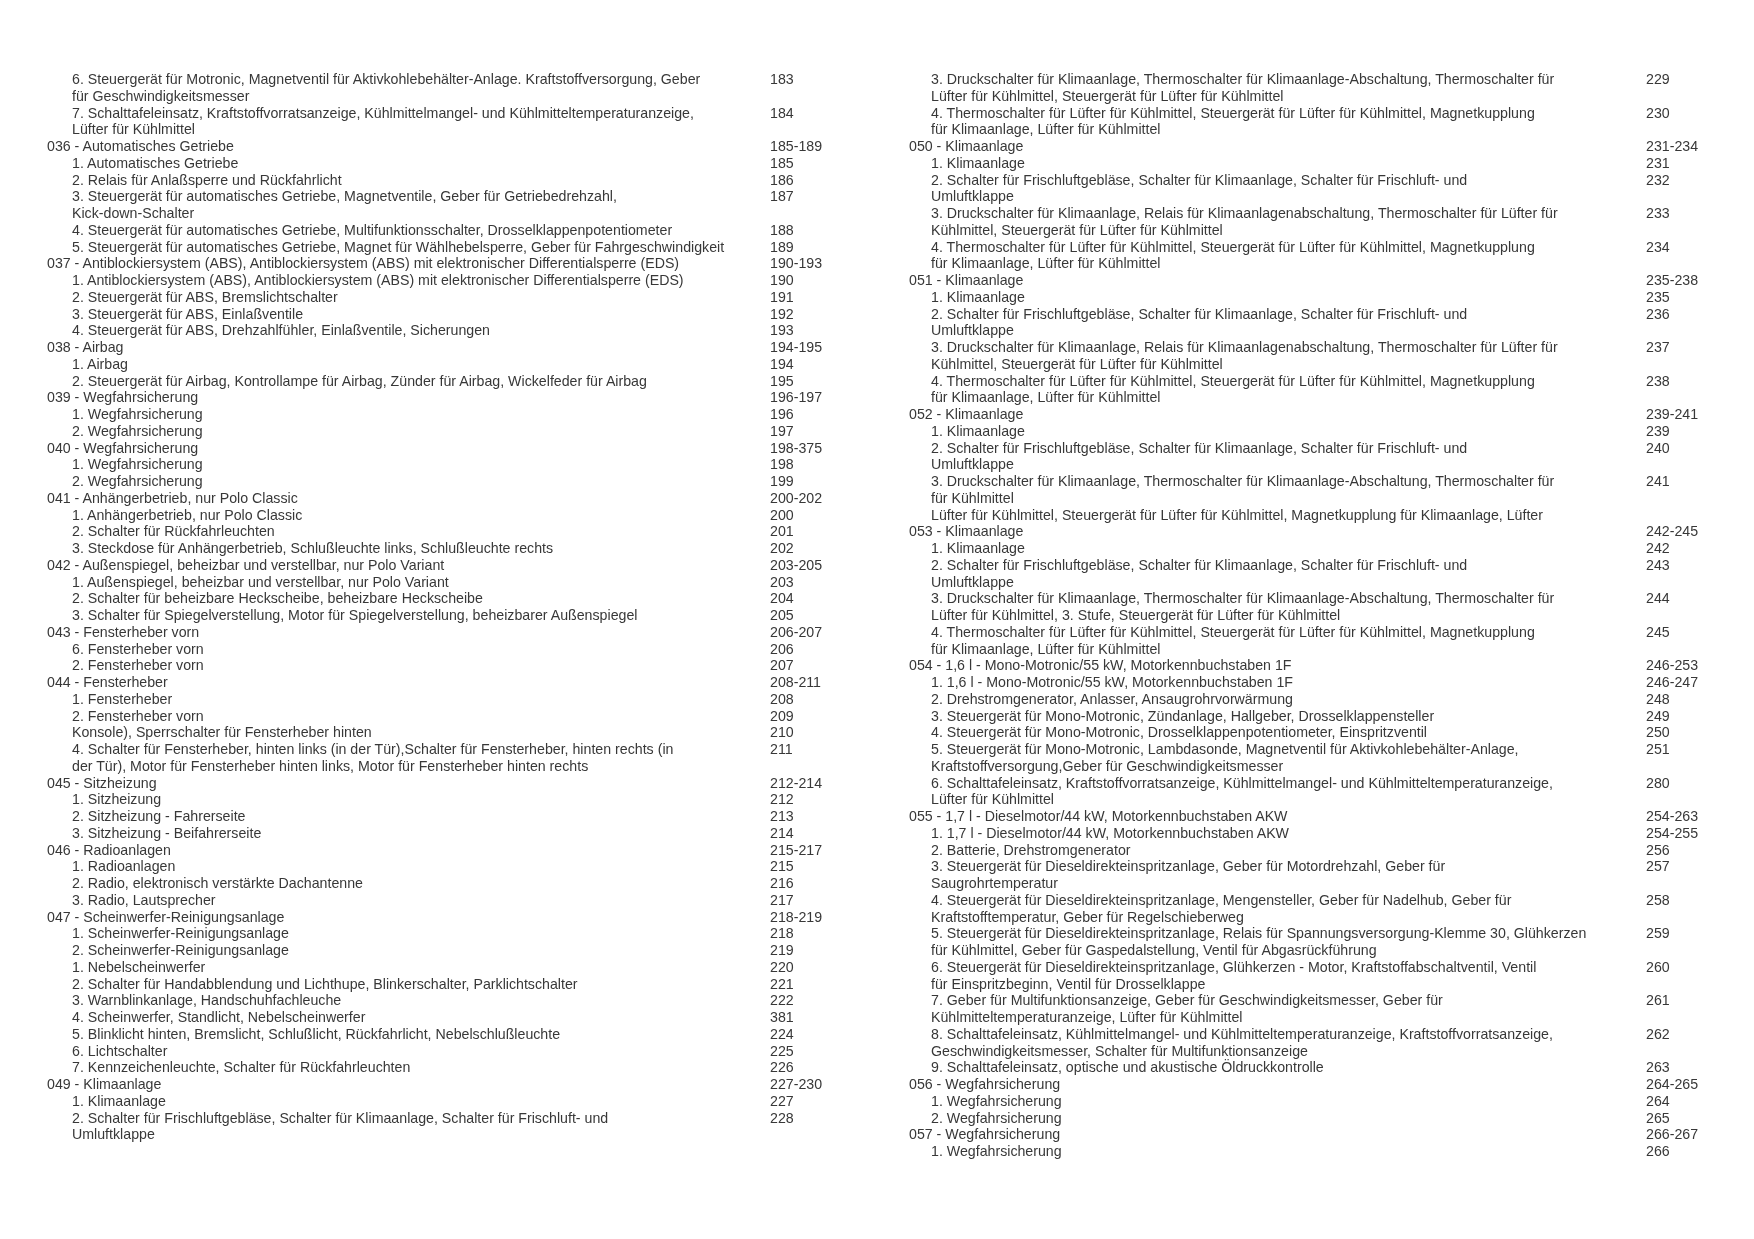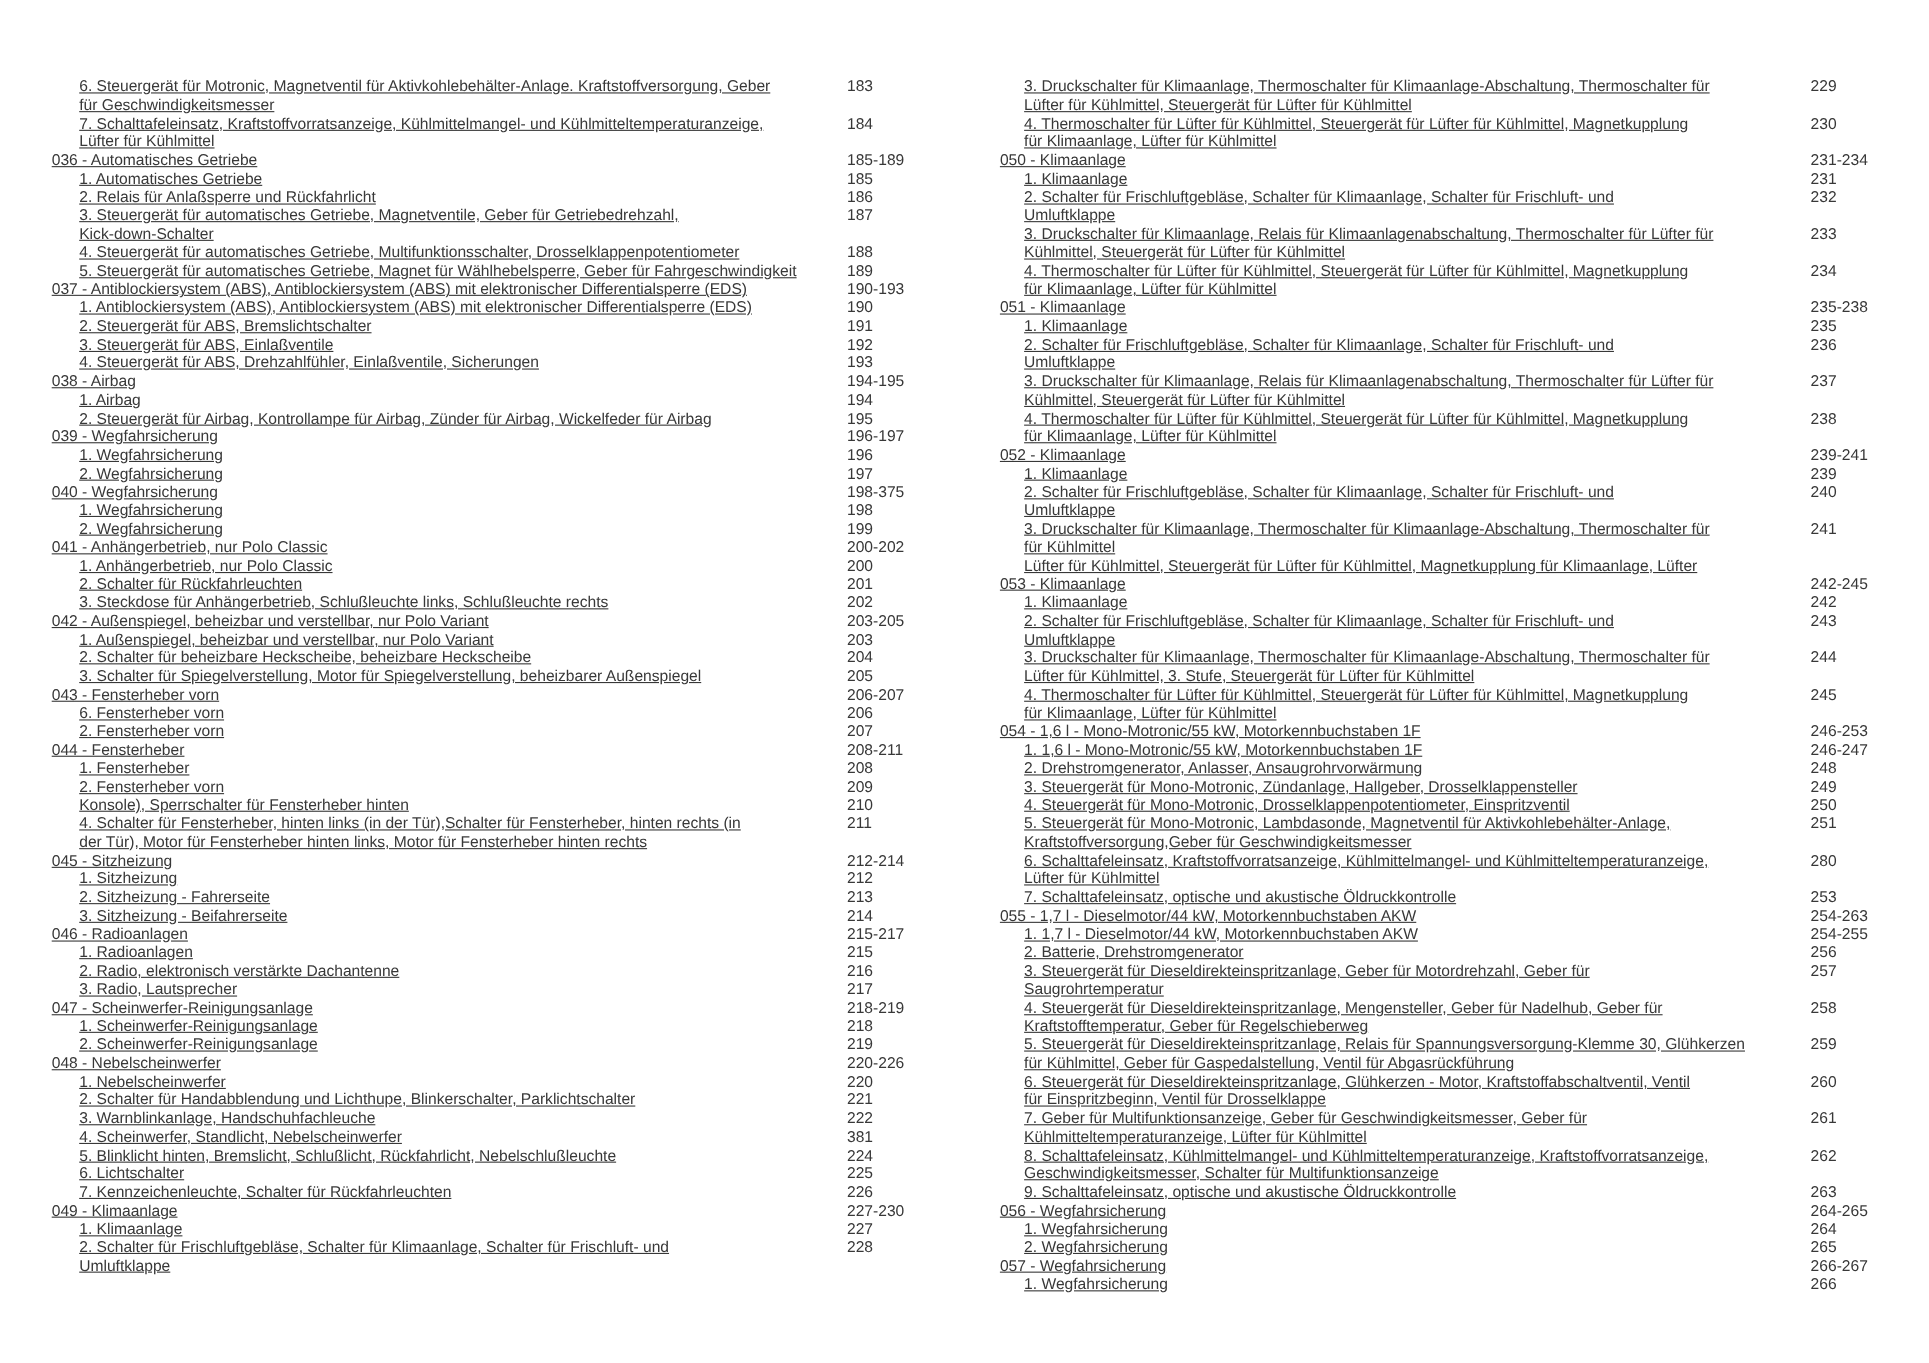--- a/index.html
+++ b/index.html
@@ -17,21 +17,20 @@
     line-height: 16.75px;
     color: #383838;
   }
   .page {
     position: absolute;
     inset: 0;
   }
   .toc-col {
     position: absolute;
     top: 71px;
-    text-decoration: underline;
   }
   .toc-col.left  { left: 47px;  width: 800px; --pagex: 723px; --indent: 25px; }
   .toc-col.right { left: 909px; width: 790px; --pagex: 737px; --indent: 22px; }
   .entry {
     position: relative;
   }
   .entry .entry-text {
     white-space: nowrap;
   }
   .entry.sub .entry-text {
@@ -344,26 +343,20 @@
           <div class="line">1. Scheinwerfer-Reinigungsanlage</div>
         </div>
         <div class="entry-page">218</div>
       </div>
       <div class="entry sub">
         <div class="entry-text">
           <div class="line">2. Scheinwerfer-Reinigungsanlage</div>
         </div>
         <div class="entry-page">219</div>
       </div>
-      <div class="entry section">
-        <div class="entry-text">
-          <div class="line">048 - Nebelscheinwerfer</div>
-        </div>
-        <div class="entry-page">220-226</div>
-      </div>
       <div class="entry sub">
         <div class="entry-text">
           <div class="line">1. Nebelscheinwerfer</div>
         </div>
         <div class="entry-page">220</div>
       </div>
       <div class="entry sub">
         <div class="entry-text">
           <div class="line">2. Schalter für Handabblendung und Lichthupe, Blinkerschalter, Parklichtschalter</div>
         </div>
@@ -596,26 +589,20 @@
           <div class="line">Kraftstoffversorgung,Geber für Geschwindigkeitsmesser</div>
         </div>
         <div class="entry-page">251</div>
       </div>
       <div class="entry sub">
         <div class="entry-text">
           <div class="line">6. Schalttafeleinsatz, Kraftstoffvorratsanzeige, Kühlmittelmangel- und Kühlmitteltemperaturanzeige,</div>
           <div class="line">Lüfter für Kühlmittel</div>
         </div>
         <div class="entry-page">280</div>
-      </div>
-      <div class="entry sub">
-        <div class="entry-text">
-          <div class="line">7. Schalttafeleinsatz, optische und akustische Öldruckkontrolle</div>
-        </div>
-        <div class="entry-page">253</div>
       </div>
       <div class="entry section">
         <div class="entry-text">
           <div class="line">055 - 1,7 l - Dieselmotor/44 kW, Motorkennbuchstaben AKW</div>
         </div>
         <div class="entry-page">254-263</div>
       </div>
       <div class="entry sub">
         <div class="entry-text">
           <div class="line">1. 1,7 l - Dieselmotor/44 kW, Motorkennbuchstaben AKW</div>

